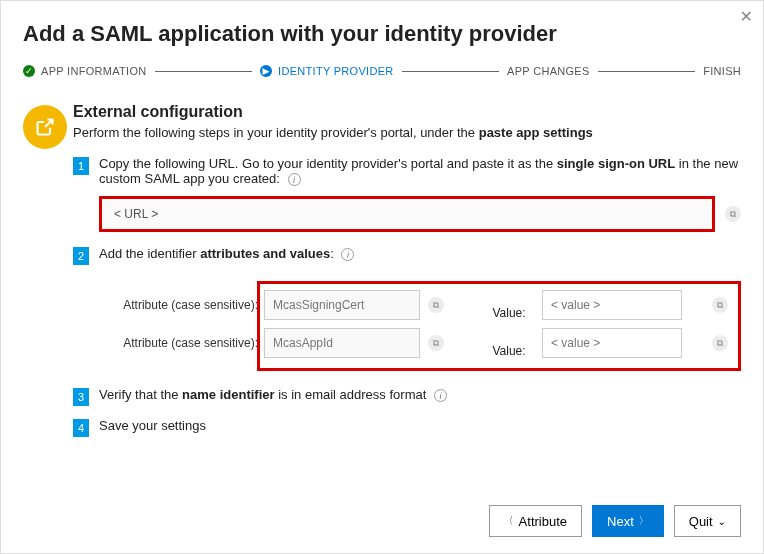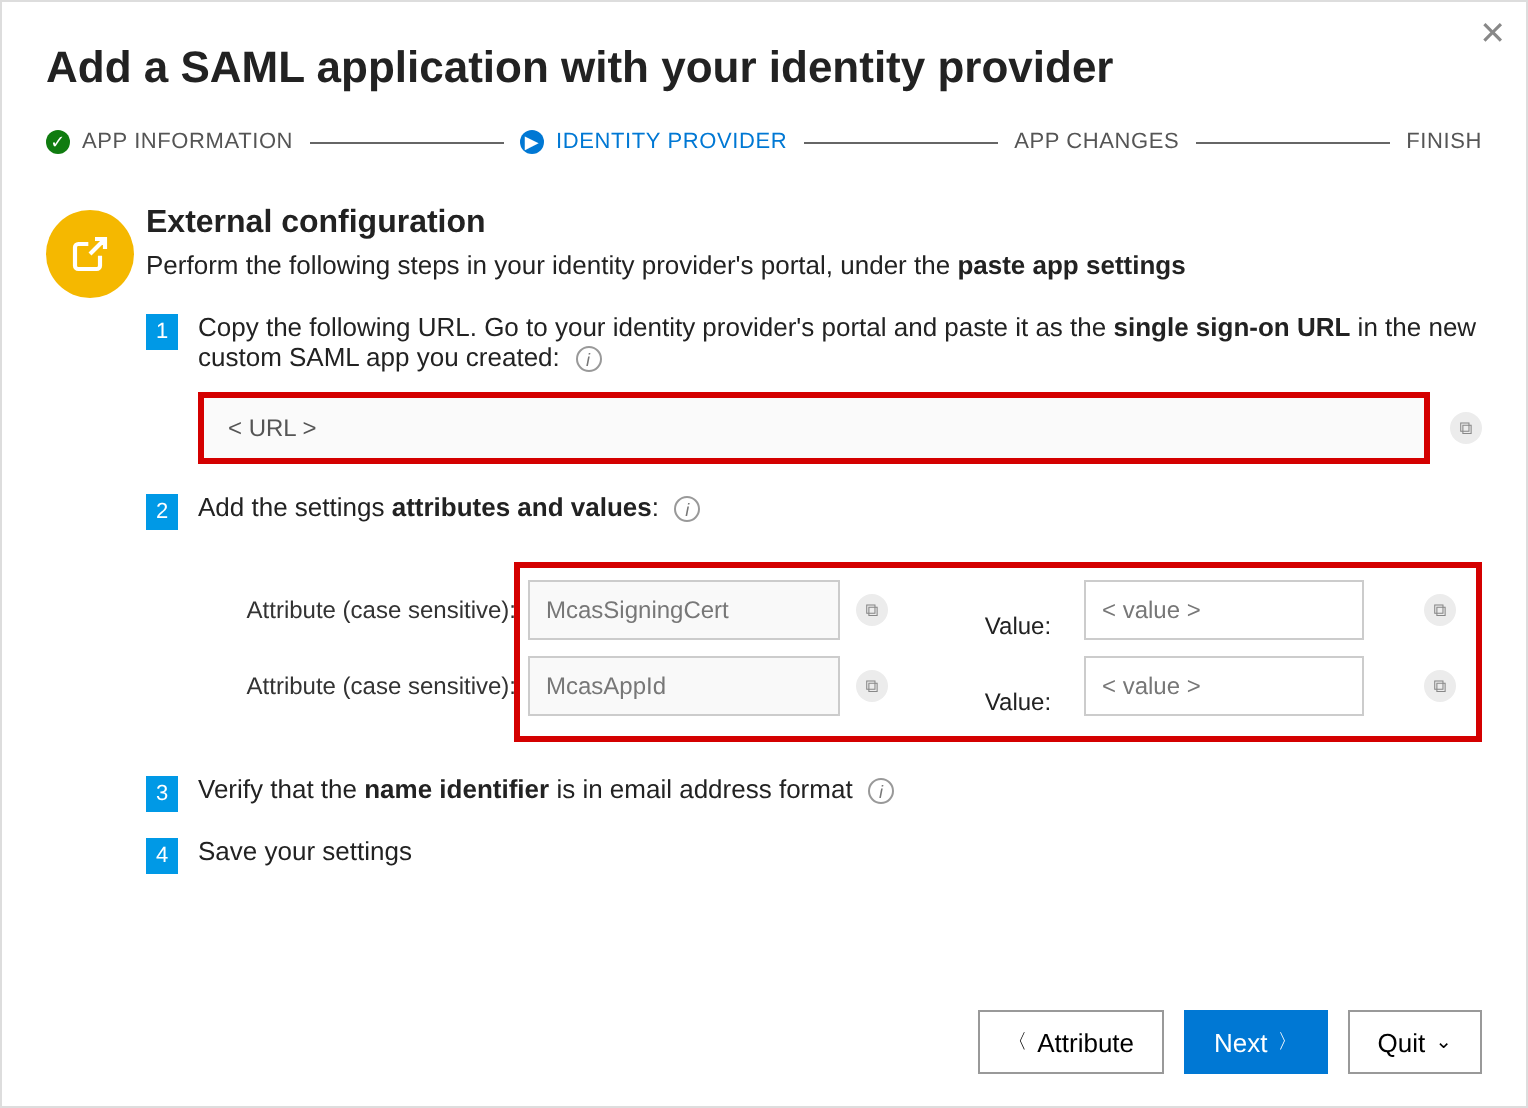--- a/index.html
+++ b/index.html
@@ -92,21 +92,21 @@
           <div class="url-row">
             <div class="url-box">&lt; URL &gt;</div>
             <div class="copy-btn">⧉</div>
           </div>
         </div>
       </div>
 
       <div class="step-row" style="margin-top:14px;">
         <div class="num">2</div>
         <div class="step-body">
-          <span>Add the settings </span><b>attributes and values</b><span>:</span>
+          <span>Add the identifier </span><b>attributes and values</b><span>:</span>
           <span class="info">i</span>
 
           <div class="attr-outer" style="margin-top:10px;">
             <div class="attr-left"></div>
             <div class="attr-block" style="flex:1;">
               <div class="attr-row">
                 <div class="attr-label">Attribute (case sensitive):</div>
                 <input class="attr-input" readonly="" value="McasSigningCert" style="">
                 <div class="copy-btn copy-small">⧉</div>
                 <div class="val-label">Value:</div>

